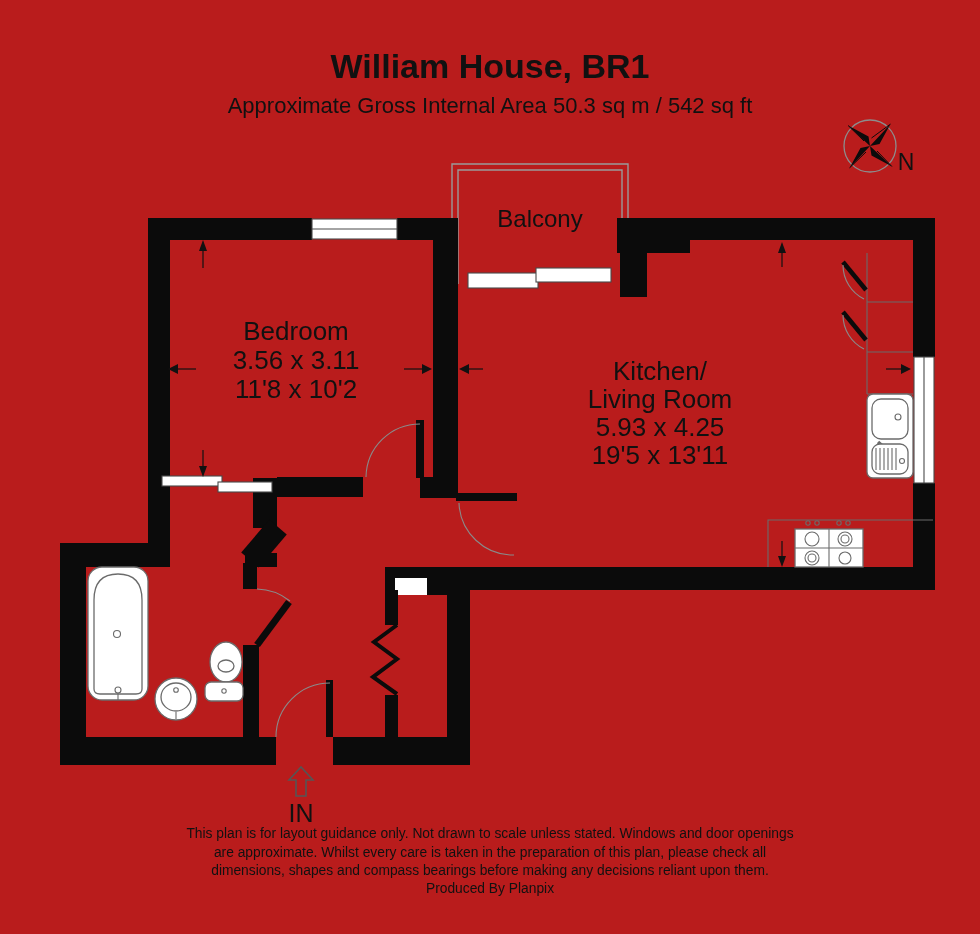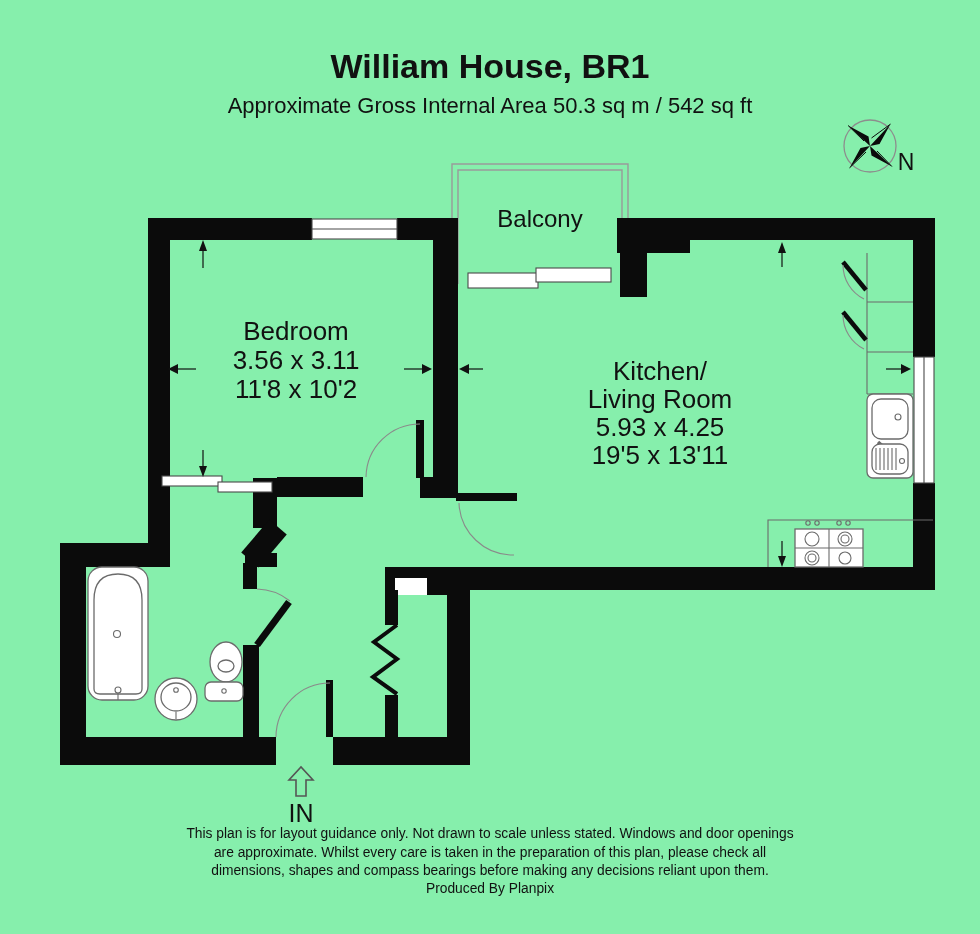--- a/index.html
+++ b/index.html
@@ -1,16 +1,16 @@
 <!DOCTYPE html>
 <html><head>
 <meta charset="utf-8">
 <style>
   html,body{margin:0;padding:0;background:#fff;}
-  .page{position:relative;width:980px;height:934px;background:#86efac;overflow:hidden;
+  .page{position:relative;width:980px;height:934px;background:#b91c1c;overflow:hidden;
         font-family:"Liberation Sans", sans-serif;}
   svg{position:absolute;left:0;top:0;}
   text{fill:#111;}
   .t-title{font-size:34px;font-weight:700;}
   .t-sub{font-size:22px;}
   .t-room{font-size:26px;}
   .t-balcony{font-size:24px;}
   .t-in{font-size:25px;}
   .t-n{font-size:23px;}
   .t-foot{font-size:13.8px;}

